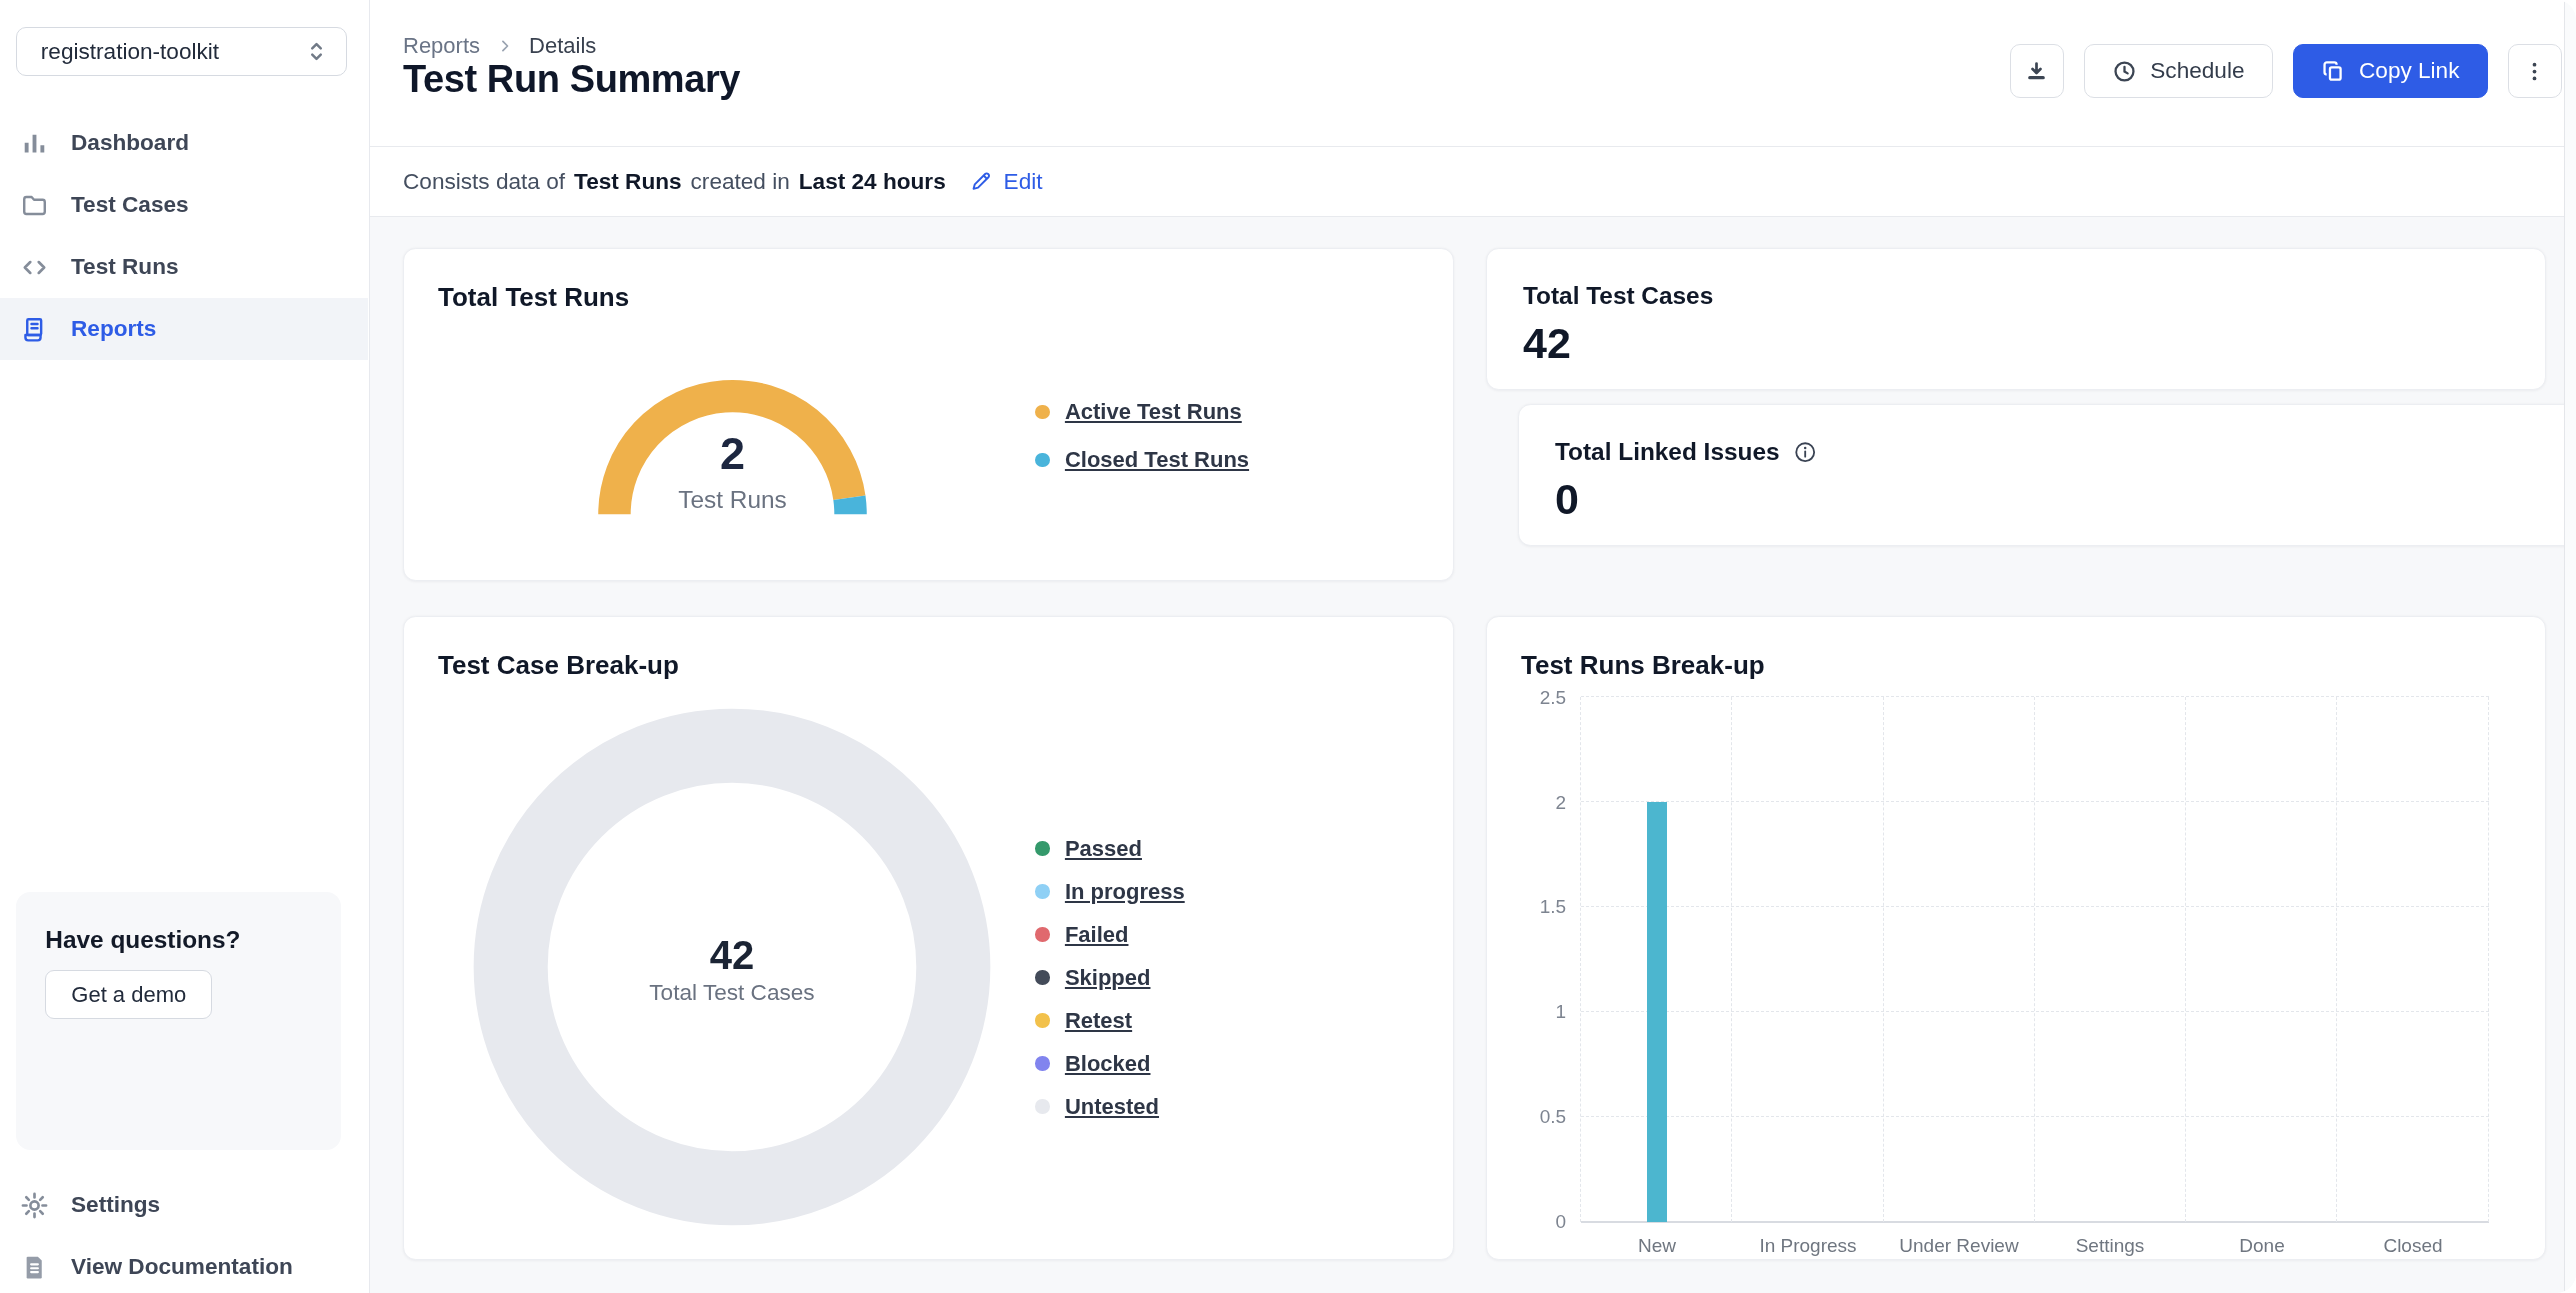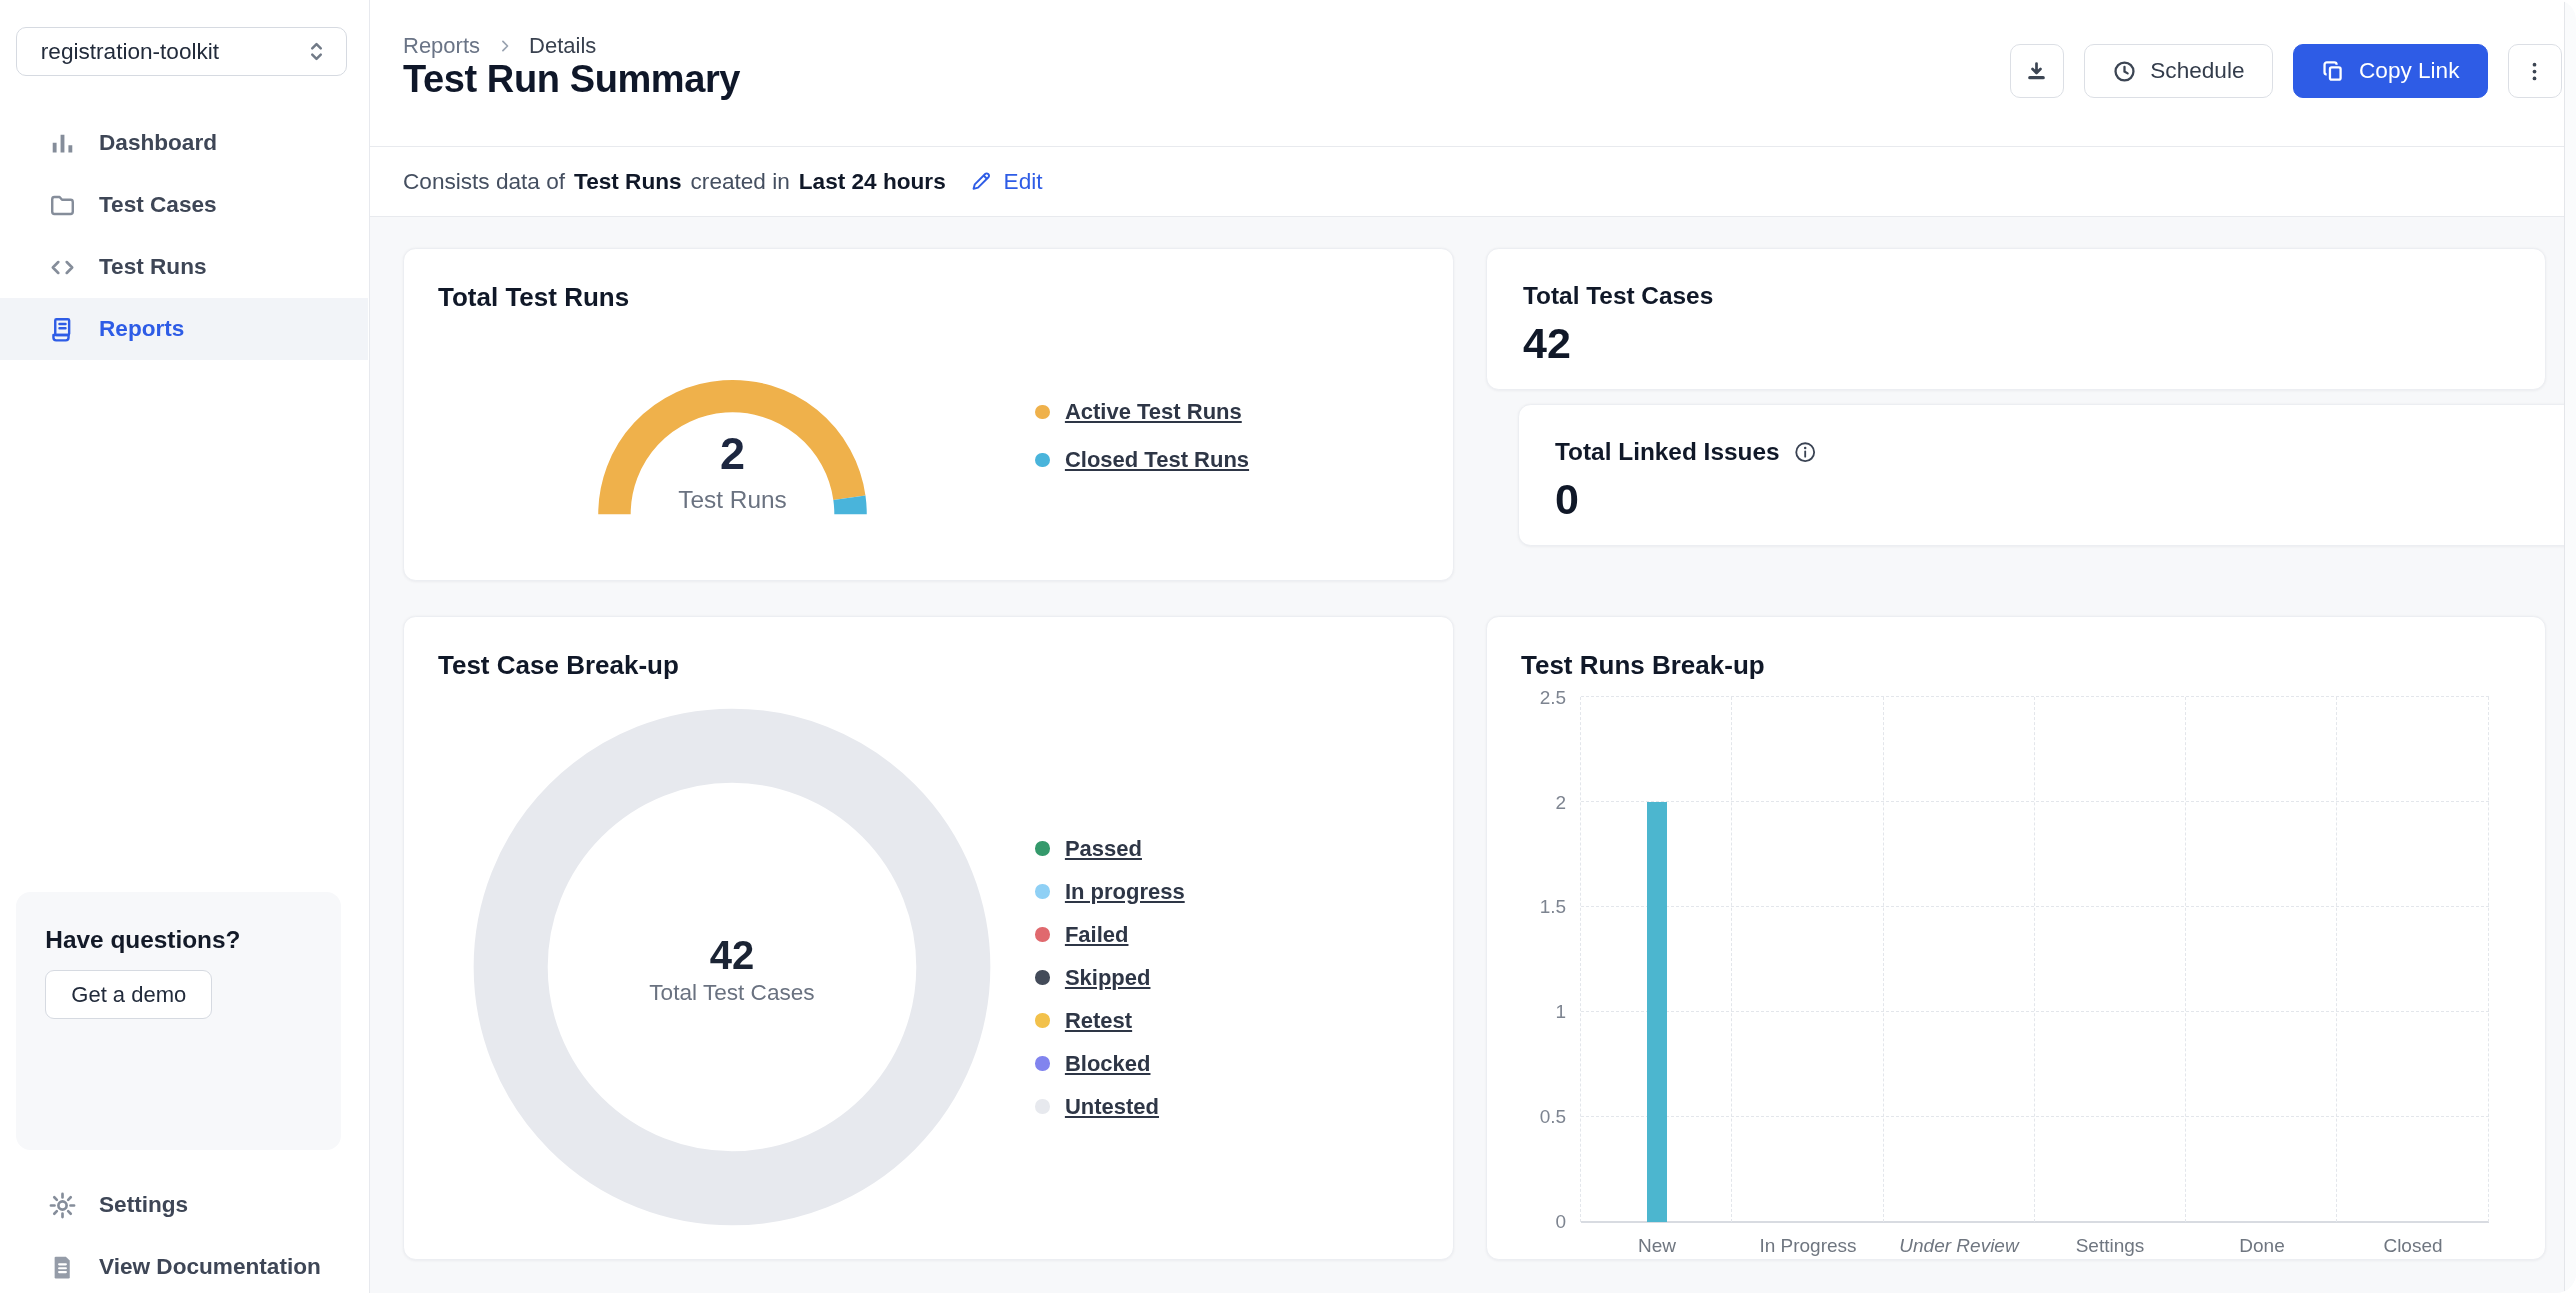--- a/index.html
+++ b/index.html
@@ -12,21 +12,21 @@
 
   
   .sidebar { position:absolute; left:0; top:0; width:370px; height:1293px; background:#fff; border-right:0.9px solid #e7e9ee; z-index:5; }
   .project-select {
     position:absolute; left:16.3px; top:27px; width:331px; height:49px;
     border:1.8px solid #d6dae1; border-radius:10px; background:#fff;
     display:flex; align-items:center; justify-content:space-between;
     padding:0 16.3px 0 23.5px; font-size:22.6px; color:#222b3b; cursor:pointer;
   }
   .nav { position:absolute; left:0; right:0.9px; top:112px; }
-  .nav-item { height:62px; display:flex; align-items:center; gap:22px; padding-left:48px; font-size:22.6px; font-weight:700; color:#3e4656; cursor:pointer; }
+  .nav-item { height:62px; display:flex; align-items:center; gap:22px; padding-left:20px; font-size:22.6px; font-weight:700; color:#3e4656; cursor:pointer; }
   .nav-ic { color:#858d9a; display:flex; }
   .nav-item.active { background:#f2f4f8; color:#2e5ce6; }
   .nav-item.active .nav-ic { color:#2e5ce6; }
 
   .promo { position:absolute; left:16.3px; width:325px; top:892px; height:258px; background:#f7f8fa; border-radius:14.5px; padding:34px 29px; }
   .promo-title { font-size:24.4px; font-weight:700; color:#131a28; margin-bottom:16.3px; }
   .promo-body { font-size:22.6px; line-height:1.42; color:#6a7280; max-width:262px; margin-bottom:27px; }
   .demo-btn { height:49px; padding:0 25px; background:#fff; border:1.8px solid #d6dae1; border-radius:9px; font-size:22px; font-weight:500; color:#222b3b; font-family:inherit; cursor:pointer; }
 
   .side-foot { position:absolute; left:0; right:0.9px; top:1174px; }
@@ -332,21 +332,21 @@
           <div class="vline" style="left: 93px; top: 80px; height: 525px;"></div>
           <div class="vline" style="left: 244px; top: 80px; height: 525px;"></div>
           <div class="vline" style="left: 396px; top: 80px; height: 525px;"></div>
           <div class="vline" style="left: 547px; top: 80px; height: 525px;"></div>
           <div class="vline" style="left: 698px; top: 80px; height: 525px;"></div>
           <div class="vline" style="left: 849px; top: 80px; height: 525px;"></div>
           <div class="vline" style="left: 1001px; top: 80px; height: 525px;"></div>
           <div class="xlab" style="left: 170px; top: 618px;">New</div>
           <div class="bar" style="left: 160px; width: 20px; top: 185px; height: 420px; background: rgb(76, 182, 207);"></div>
           <div class="xlab" style="left: 321px; top: 618px;">In Progress</div>
-          <div class="xlab" style="left: 472px; top: 618px; font-style: italic;">Under Review</div>
+          <div class="xlab" style="left: 472px; top: 618px;">Under Review</div>
           <div class="xlab" style="left: 623px; top: 618px;">Settings</div>
           <div class="xlab" style="left: 775px; top: 618px;">Done</div>
           <div class="xlab" style="left: 926px; top: 618px;">Closed</div>
         </div>
     </section>
 
   </div>
 
   <div class="scroll-strip"></div>
 </div>

